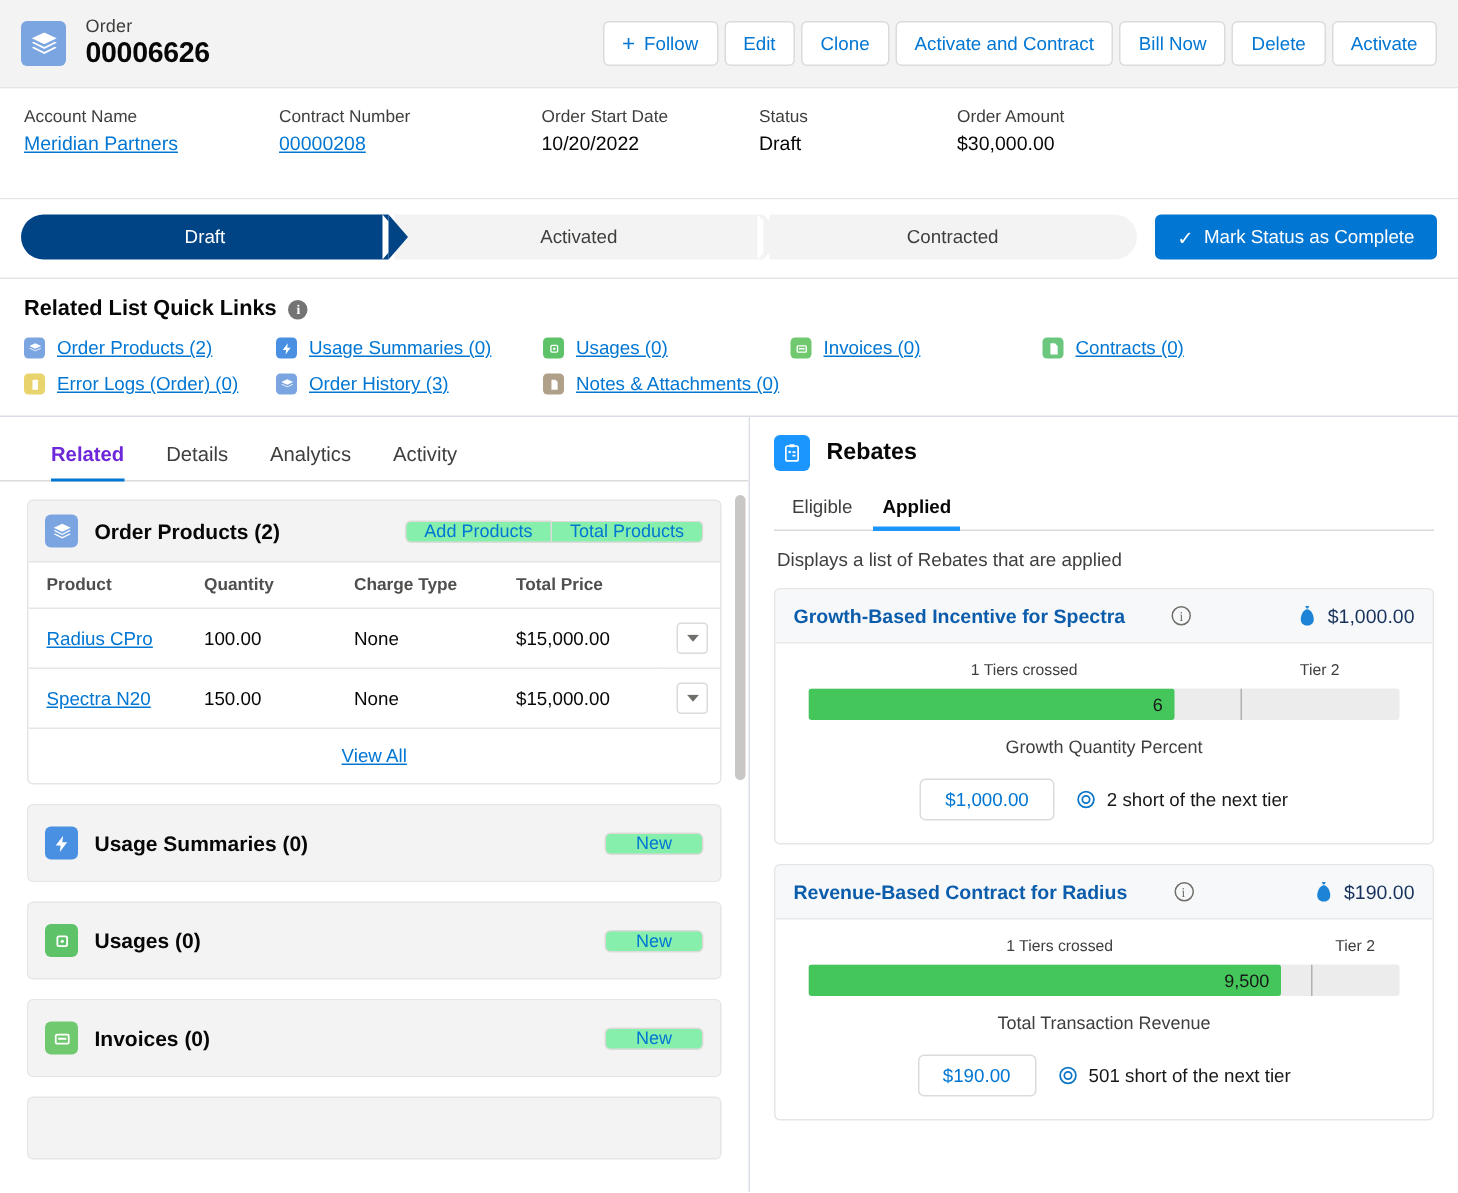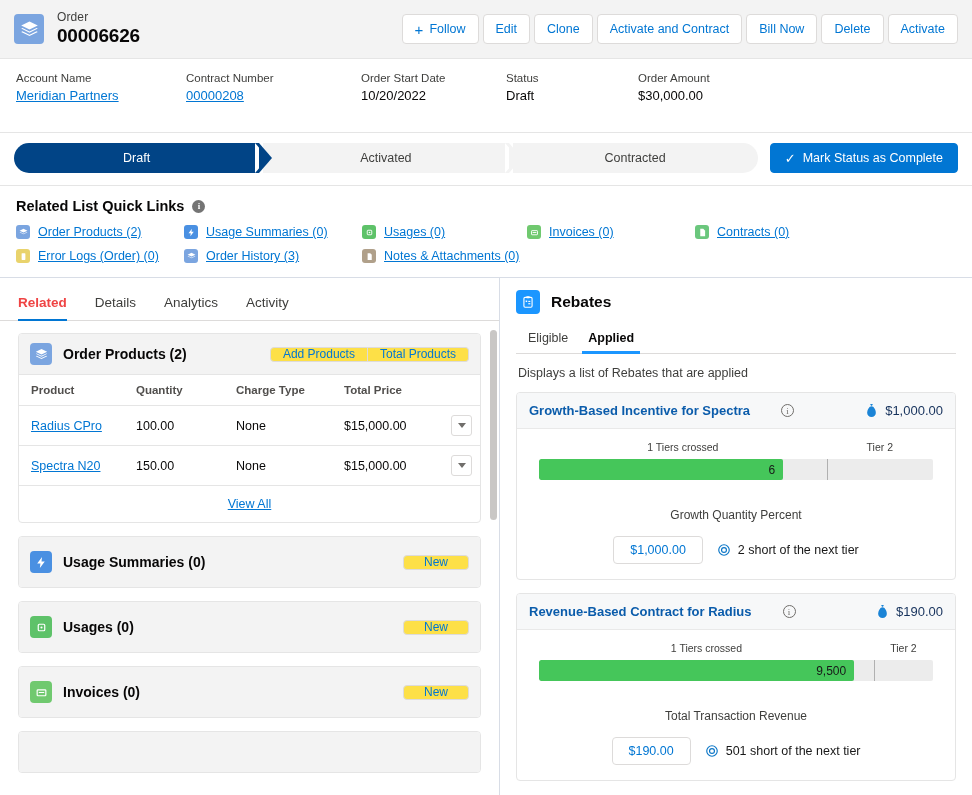--- a/index.html
+++ b/index.html
@@ -140,39 +140,39 @@
     border-right: 1px solid #d8dde6;
     overflow: hidden;
     background:#fff;
   }
   .tabs { display:flex; padding: 0 18px; border-bottom:1px solid #dddbda; background:#fff; height: 43px; align-items:flex-end;}
   .tab {
     font-size:13.5px; color:#3e3e3c; padding: 0 14px 10px 14px; cursor:pointer;
     position:relative; white-space:nowrap;
   }
   .tab:first-child { padding-left: 0; }
-  .tab.active { color:#ef4444; font-weight:bold; }
+  .tab.active { color:#6d28d9; font-weight:bold;margin-left:16px; }
   .tab.active::after {
     content:""; position:absolute; left:0; right:14px; bottom:-1px; height:2px; background:#0176d3;
   }
   .tab:first-child.active::after { left:0; right:14px; }
 
   .left-scroll { height: calc(100% - 43px); overflow:hidden; padding: 12px 18px 0 18px; position:relative; }
 
   .card { border:1px solid #e5e5e5; border-radius:4px; background:#fff; margin-bottom: 13px; overflow:hidden;}
   .card-head {
     background:#f3f3f3; display:flex; align-items:center;
     padding: 9px 11px; border-bottom:1px solid #e5e5e5;
   }
   .card-ico { width:22px;height:22px;border-radius:4px;display:flex;align-items:center;justify-content:center;flex:0 0 auto;}
   .card-ico svg { width:13px;height:13px;}
   .card-title { font-size:14px; font-weight:bold; color:#080707; margin-left:11px; }
   .card-head-actions { margin-left:auto; display:flex; }
   .btn-sm {
-    border:1px solid #dddbda; background:#fde047; color:#0176d3; font-size:12px;
+    border:1px solid #dddbda; background:#86efac; color:#0176d3; font-size:12px;
     height:15px; padding:0 12px; border-radius:4px; display:inline-flex;align-items:center;
     cursor:pointer; white-space:nowrap; font-family:"Liberation Sans", sans-serif;
   }
   .btn-sm.joined-l { border-radius:4px 0 0 4px; }
   .btn-sm.joined-r { border-radius:0 4px 4px 0; border-left:none; }
 
   table.prod { width:100%; border-collapse:collapse; }
   table.prod th {
     text-align:left; font-size:11.5px; font-weight:bold; color:#514f4d;
     padding: 9px 8px 9px 12px; border-bottom:1px solid #e5e5e5;
@@ -225,21 +225,21 @@
   .tier-labels { display:flex; font-size:10.5px; color:#3e3e3c; margin-bottom:4px; position:relative; height:14px;}
   .tier-crossed { position:absolute; left:0; width:73%; text-align:center;}
   .tier-next { position:absolute; left:73%; right:0; text-align:center;}
   .bar-outer { position:relative; height:21px; background:#ececec; border-radius:2px; overflow:hidden;}
   .bar-fill {
     position:absolute; left:0; top:0; bottom:0; background:#45c65a; border-radius:2px;
     display:flex; align-items:center; justify-content:flex-end;
     font-size:12px; color:#181818; padding-right:8px;
   }
   .bar-divider { position:absolute; top:0; bottom:0; width:1px; background:#b0b0b0; }
-  .bar-caption { text-align:center; font-size:12px; color:#3e3e3c; margin-top:28px;}
+  .bar-caption { text-align:center; font-size:12px; color:#3e3e3c; margin-top:11px;}
   .rebate-foot { display:flex; align-items:center; justify-content:center; margin-top:14px;}
   .amt-box {
     border:1px solid #dddbda; border-radius:4px; background:#fff; color:#0176d3;
     font-size:12.5px; padding: 6px 16px; cursor:pointer; white-space:nowrap;
   }
   .short-text { font-size:12.5px; color:#181818; margin-left:14px; display:flex; align-items:center;}
   .short-text svg { width:14px; height:14px; margin-right:7px; flex:0 0 auto;}
 </style>
 </head>
 <body>

